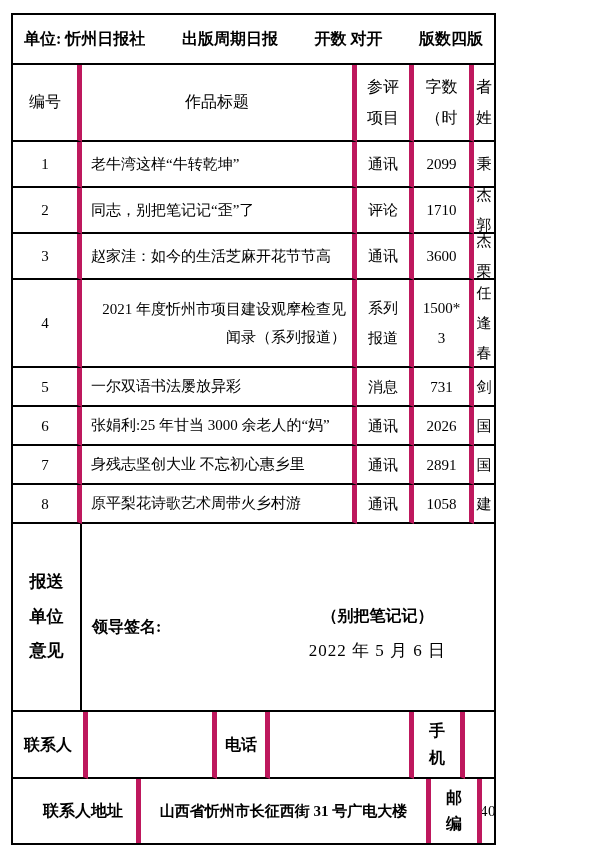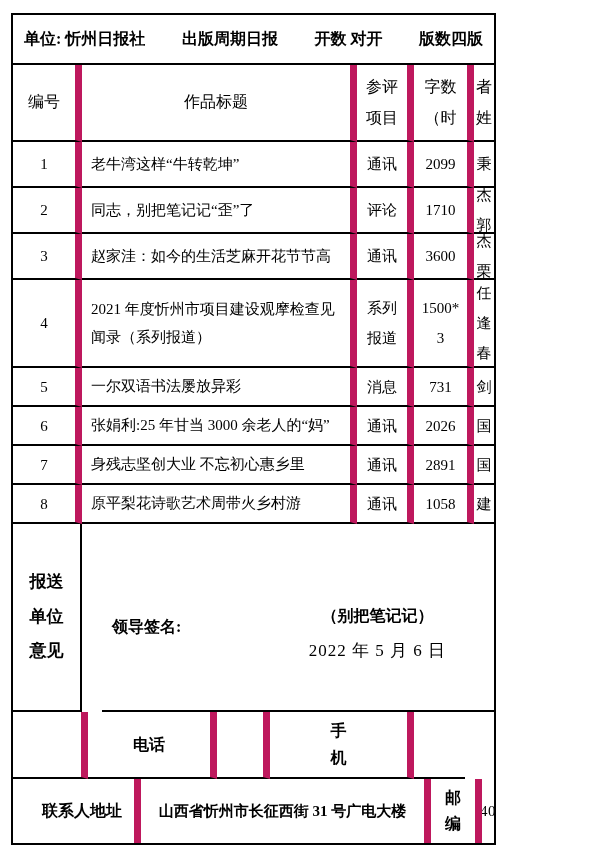--- a/index.html
+++ b/index.html
@@ -31,47 +31,46 @@
     white-space: nowrap;
   }
   
   .grid {
     display: grid;
     grid-template-columns: 69px 275px 57px 60px 1fr;
     grid-template-rows: 77px 46px 46px 46px 88px 39px 39px 39px 39px;
   }
   .trow { display: contents; }
   .cell {
-    border-right: 7px solid #be185d;
+    border-right: 5px solid #be185d;
     border-bottom: 2px solid #000;
     display: flex;
     align-items: center;
     justify-content: center;
     text-align: center;
     white-space: pre-line;
     font-size: 15px;
     line-height: 2.0;
     padding: 1px 4px;
     overflow: hidden;
   }
   .cell.c-last { border-right: none; }
   .cell.c-title {
     justify-content: flex-start;
-    text-align: left;
+    text-align: right;
     padding-left: 9px;
     padding-right: 6px;
     line-height: 1.9;
   }
   .hcell { font-size: 16px; line-height: 1.9; }
   
   .opinion {
     display: grid;
     grid-template-columns: 69px 1fr;
     height: 188px;
-    gap: 20px;
   }
   .op-label {
     border-right: 2px solid #000;
     border-bottom: 2px solid #000;
     display: flex;
     align-items: center;
     justify-content: center;
     text-align: center;
     font-weight: bold;
     font-size: 17px;
@@ -217,20 +216,21 @@
     <div class="op-content">
       <span class="sig">领导签名:</span>
       <div class="seal-block">
         <div class="seal">（别把笔记记）</div>
         <div class="date">2022 年 5 月 6 日</div>
       </div>
     </div>
   </div>
 
   <div class="contact">
+    <div class="cell lbl">联系人</div>
     <div class="cell"></div>
     <div class="cell lbl">电话</div>
     <div class="cell"></div>
     <div class="cell vlbl">手
 机</div>
     <div class="cell c-last"></div>
   </div>
 
   <div class="address">
     <div class="cell lbl">联系人地址</div>

